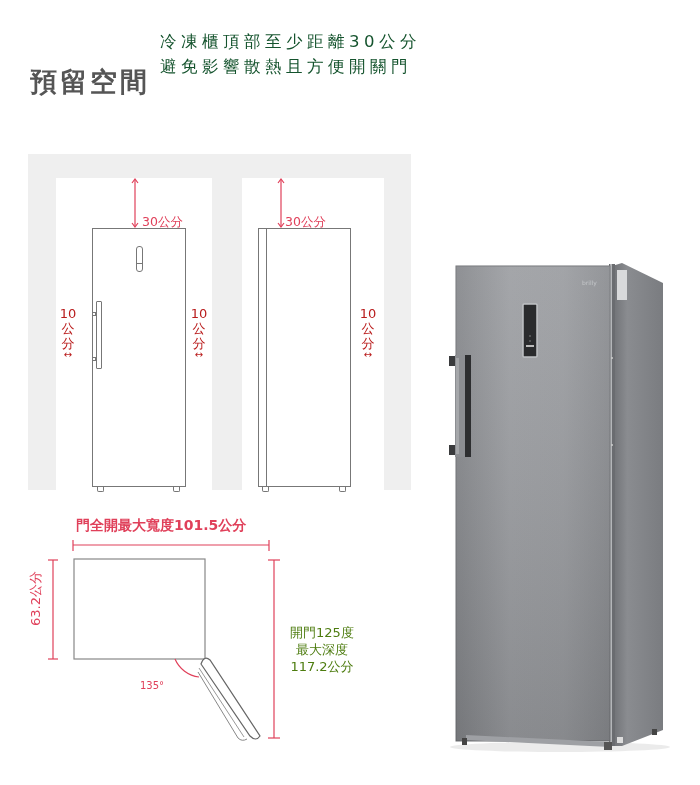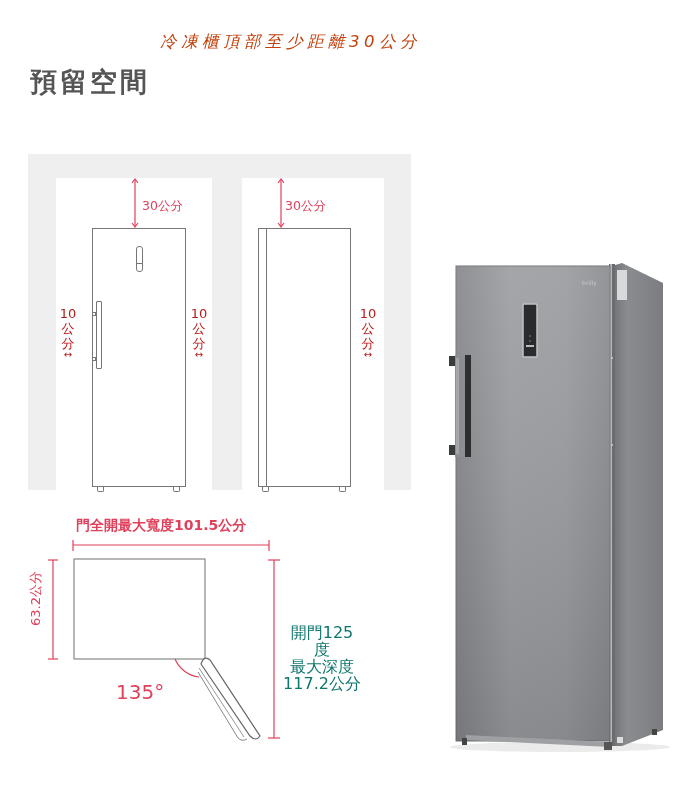--- a/index.html
+++ b/index.html
@@ -1,37 +1,38 @@
 <!DOCTYPE html>
 <html><head>
 <meta charset="utf-8">
 <style>
   * { margin: 0; padding: 0; box-sizing: border-box; }
   html, body { width: 700px; height: 785px; background: #ffffff; overflow: hidden; }
   body { position: relative; font-family: "DejaVu Sans", sans-serif; color: #555; }
   .abs { position: absolute; }
 
   .title { left: 30px; top: 64px; font-size: 27px; letter-spacing: 3px; color: #555; font-weight: bold; }
-  .desc { left: 160px; top: 29px; font-size: 16.5px; line-height: 25px; letter-spacing: 4.5px; color: #c2410c; white-space: nowrap; font-style: italic; }
-  .redtxt { font-size: 12.5px; color: #e0405a; white-space: nowrap; }
+  .desc { left: 160px; top: 29px; font-size: 16.5px; line-height: 25px; letter-spacing: 4.5px; color: #14532d; white-space: nowrap; }
+  .redtxt { font-size: 12.5px; color: #e0405a; white-space: nowrap; margin-top: 16px; }
 
   .wall { background: #efefef; }
   .alcove { background: #ffffff; }
 
   .sk { border: 1.2px solid #777; background: #fff; }
   .foot { width: 7px; height: 5px; border: 1px solid #777; border-top: none; border-radius: 0 0 2px 2px; background: #fff; }
 
   .vtxt { font-size: 13px; line-height: 15px; text-align: center; color: #b91c1c; width: 20px; }
 </style>
 </head>
 <body>
 
 <div class="abs title">預留空間</div>
 <div class="abs desc">
   <div>冷凍櫃頂部至少距離30公分</div>
+  <div>避免影響散熱且方便開關門</div>
 </div>
 
 <div class="abs wall" style="left:28px; top:154px; width:383px; height:336px;"></div>
 <div class="abs alcove" style="left:56px; top:178px; width:156px; height:312px;"></div>
 <div class="abs alcove" style="left:242px; top:178px; width:142px; height:312px;"></div>
 <div class="abs" style="left:28px; top:490px; width:383px; height:2px; background:#fff;"></div>
 
 <div class="abs" style="left:0; top:0;">
 
   <svg class="abs" style="left:130px; top:178px;" width="10" height="52">
@@ -110,23 +111,23 @@
 
     <path d="M 175 659 A 30 30 0 0 0 199 677" fill="none" stroke="#e0405a" stroke-width="1.2"></path>
 
     <path d="M 201 664 L 250 736 Q 256 742 260 736 L 210 660 Q 204 655 201 664 Z" fill="#fff" stroke="#666" stroke-width="1.2"></path>
     <path d="M 199 668 L 244 737" fill="none" stroke="#999" stroke-width="1"></path>
     <path d="M 198 672 L 238 738 Q 242 742 247 739" fill="none" stroke="#888" stroke-width="1"></path>
   </svg>
 
   <div class="abs" style="left:27px; top:626px; font-size:13px; color:#e0405a; transform:rotate(-90deg); transform-origin:0 0; white-space:nowrap;">63.2公分</div>
 
-  <div class="abs" style="left:116px; top:680px; font-size:20px; color:#e0405a;">135°</div>
+  <div class="abs" style="left:140px; top:680px; font-size:10px; color:#e0405a;">135°</div>
 
-  <div class="abs" style="left:283px; top:624px; font-size:16px; line-height:17px; color:#0f766e; text-align:center; width:78px;">
+  <div class="abs" style="left:283px; top:624px; font-size:13px; line-height:17px; color:#4d7c0f; text-align:center; width:78px;">
     <div>開門125度</div>
     <div>最大深度</div>
     <div>117.2公分</div>
   </div>
 </div>
 
 <div class="abs" style="left:0; top:0;">
   <svg class="abs" style="left:0; top:0;" width="700" height="785">
     <defs>
       <linearGradient id="sideg" x1="0" x2="1" y1="0" y2="0">

